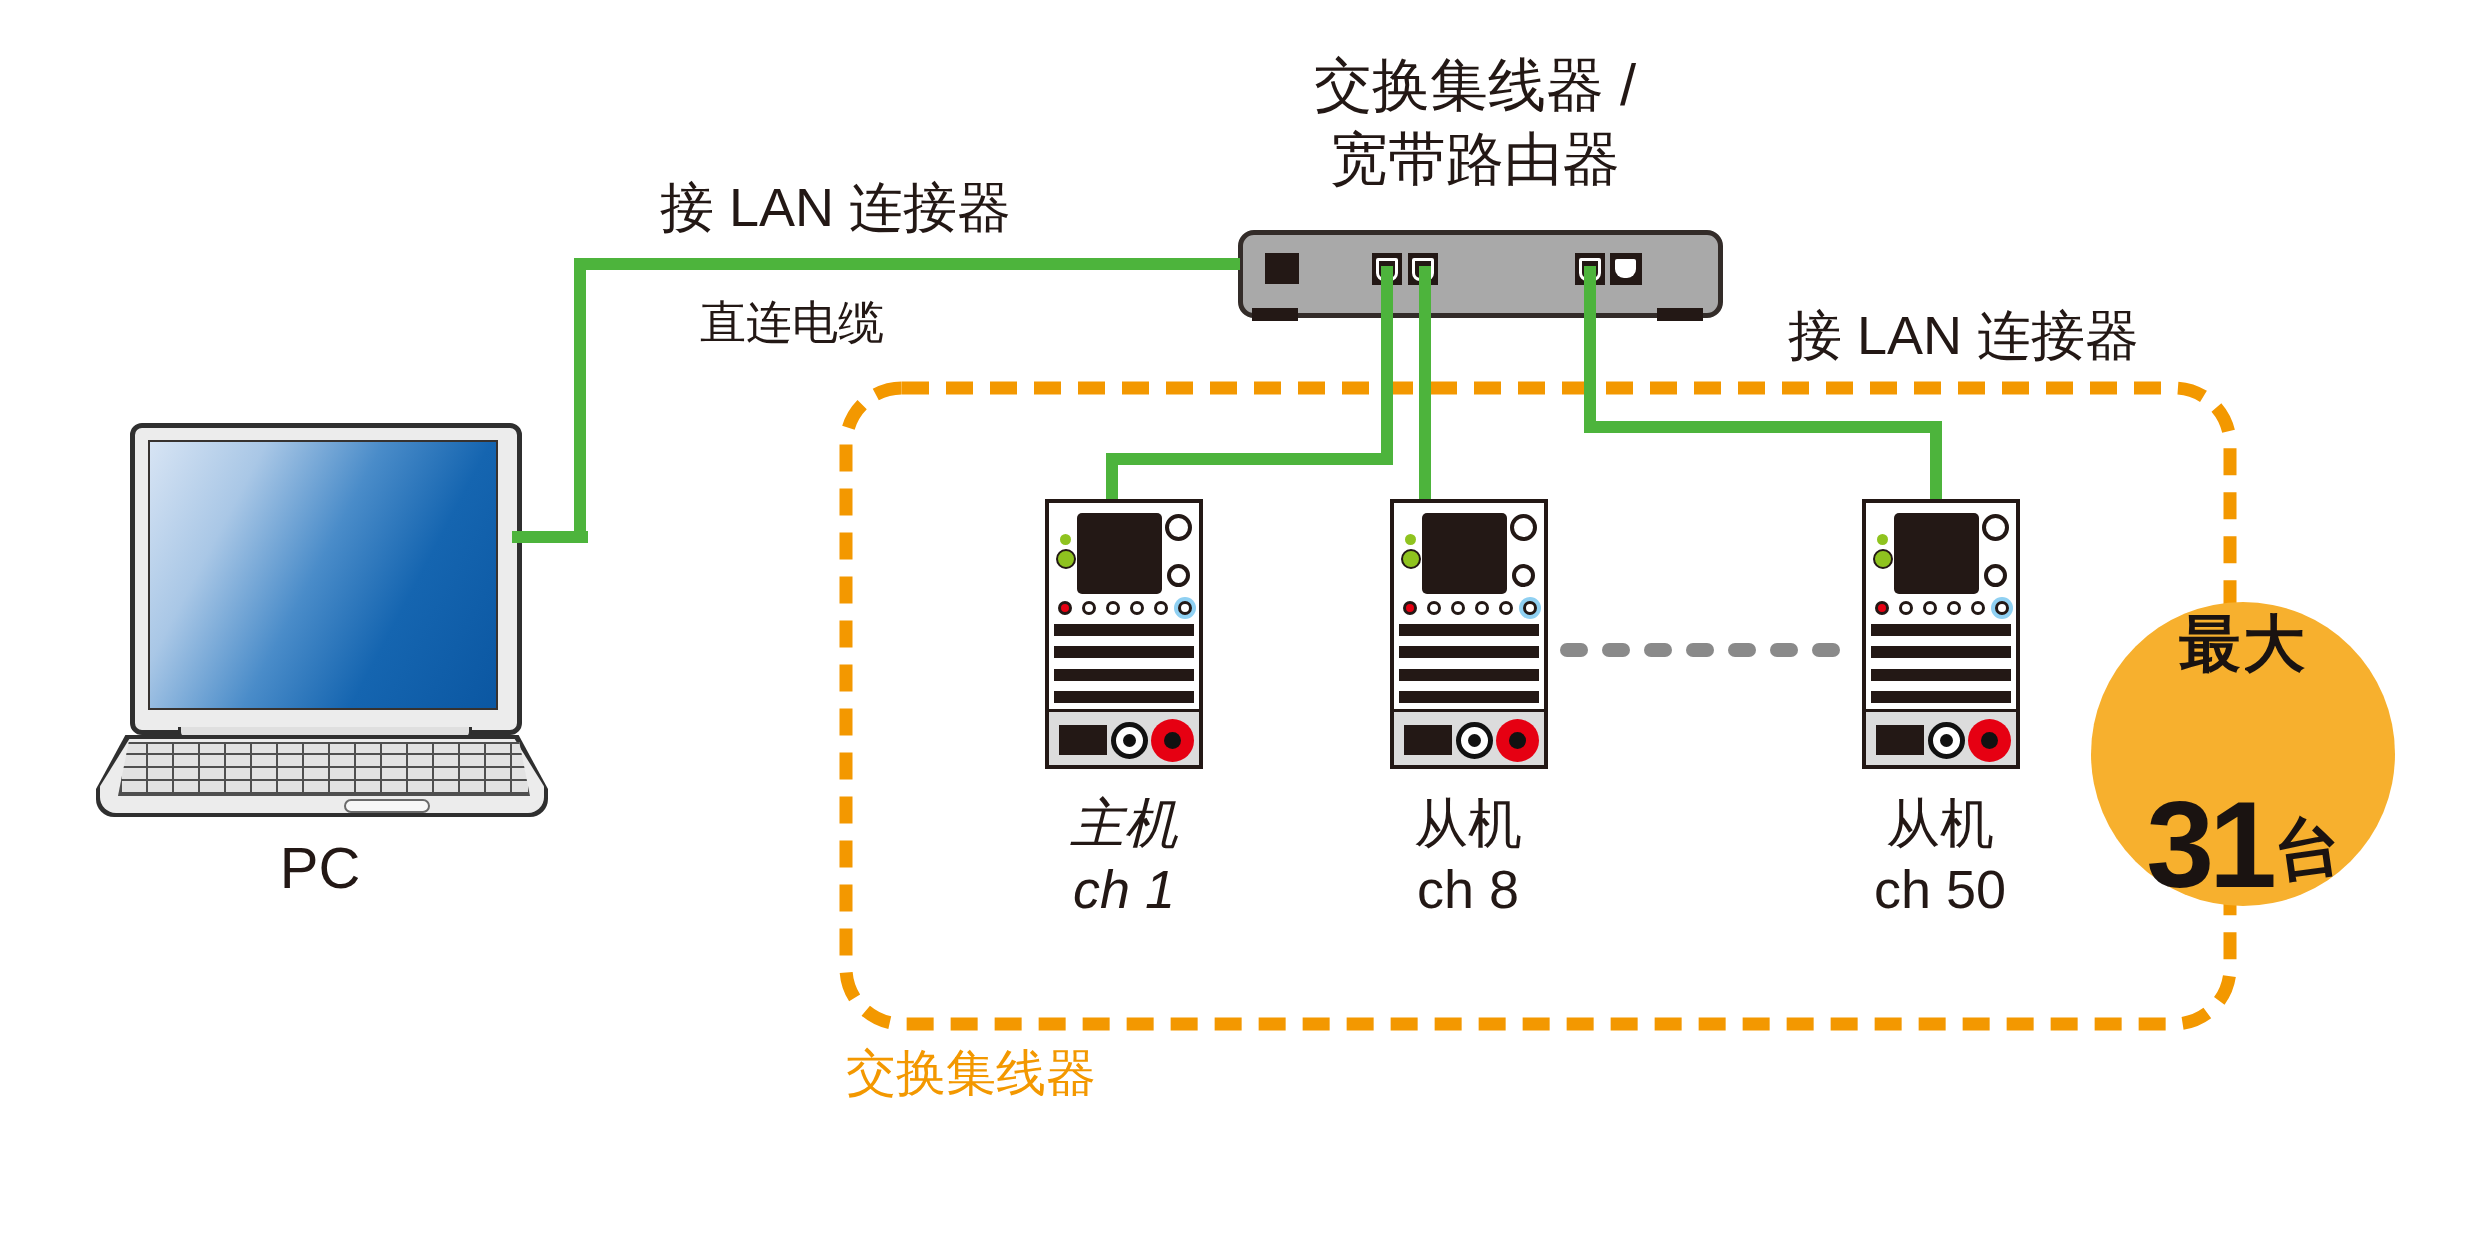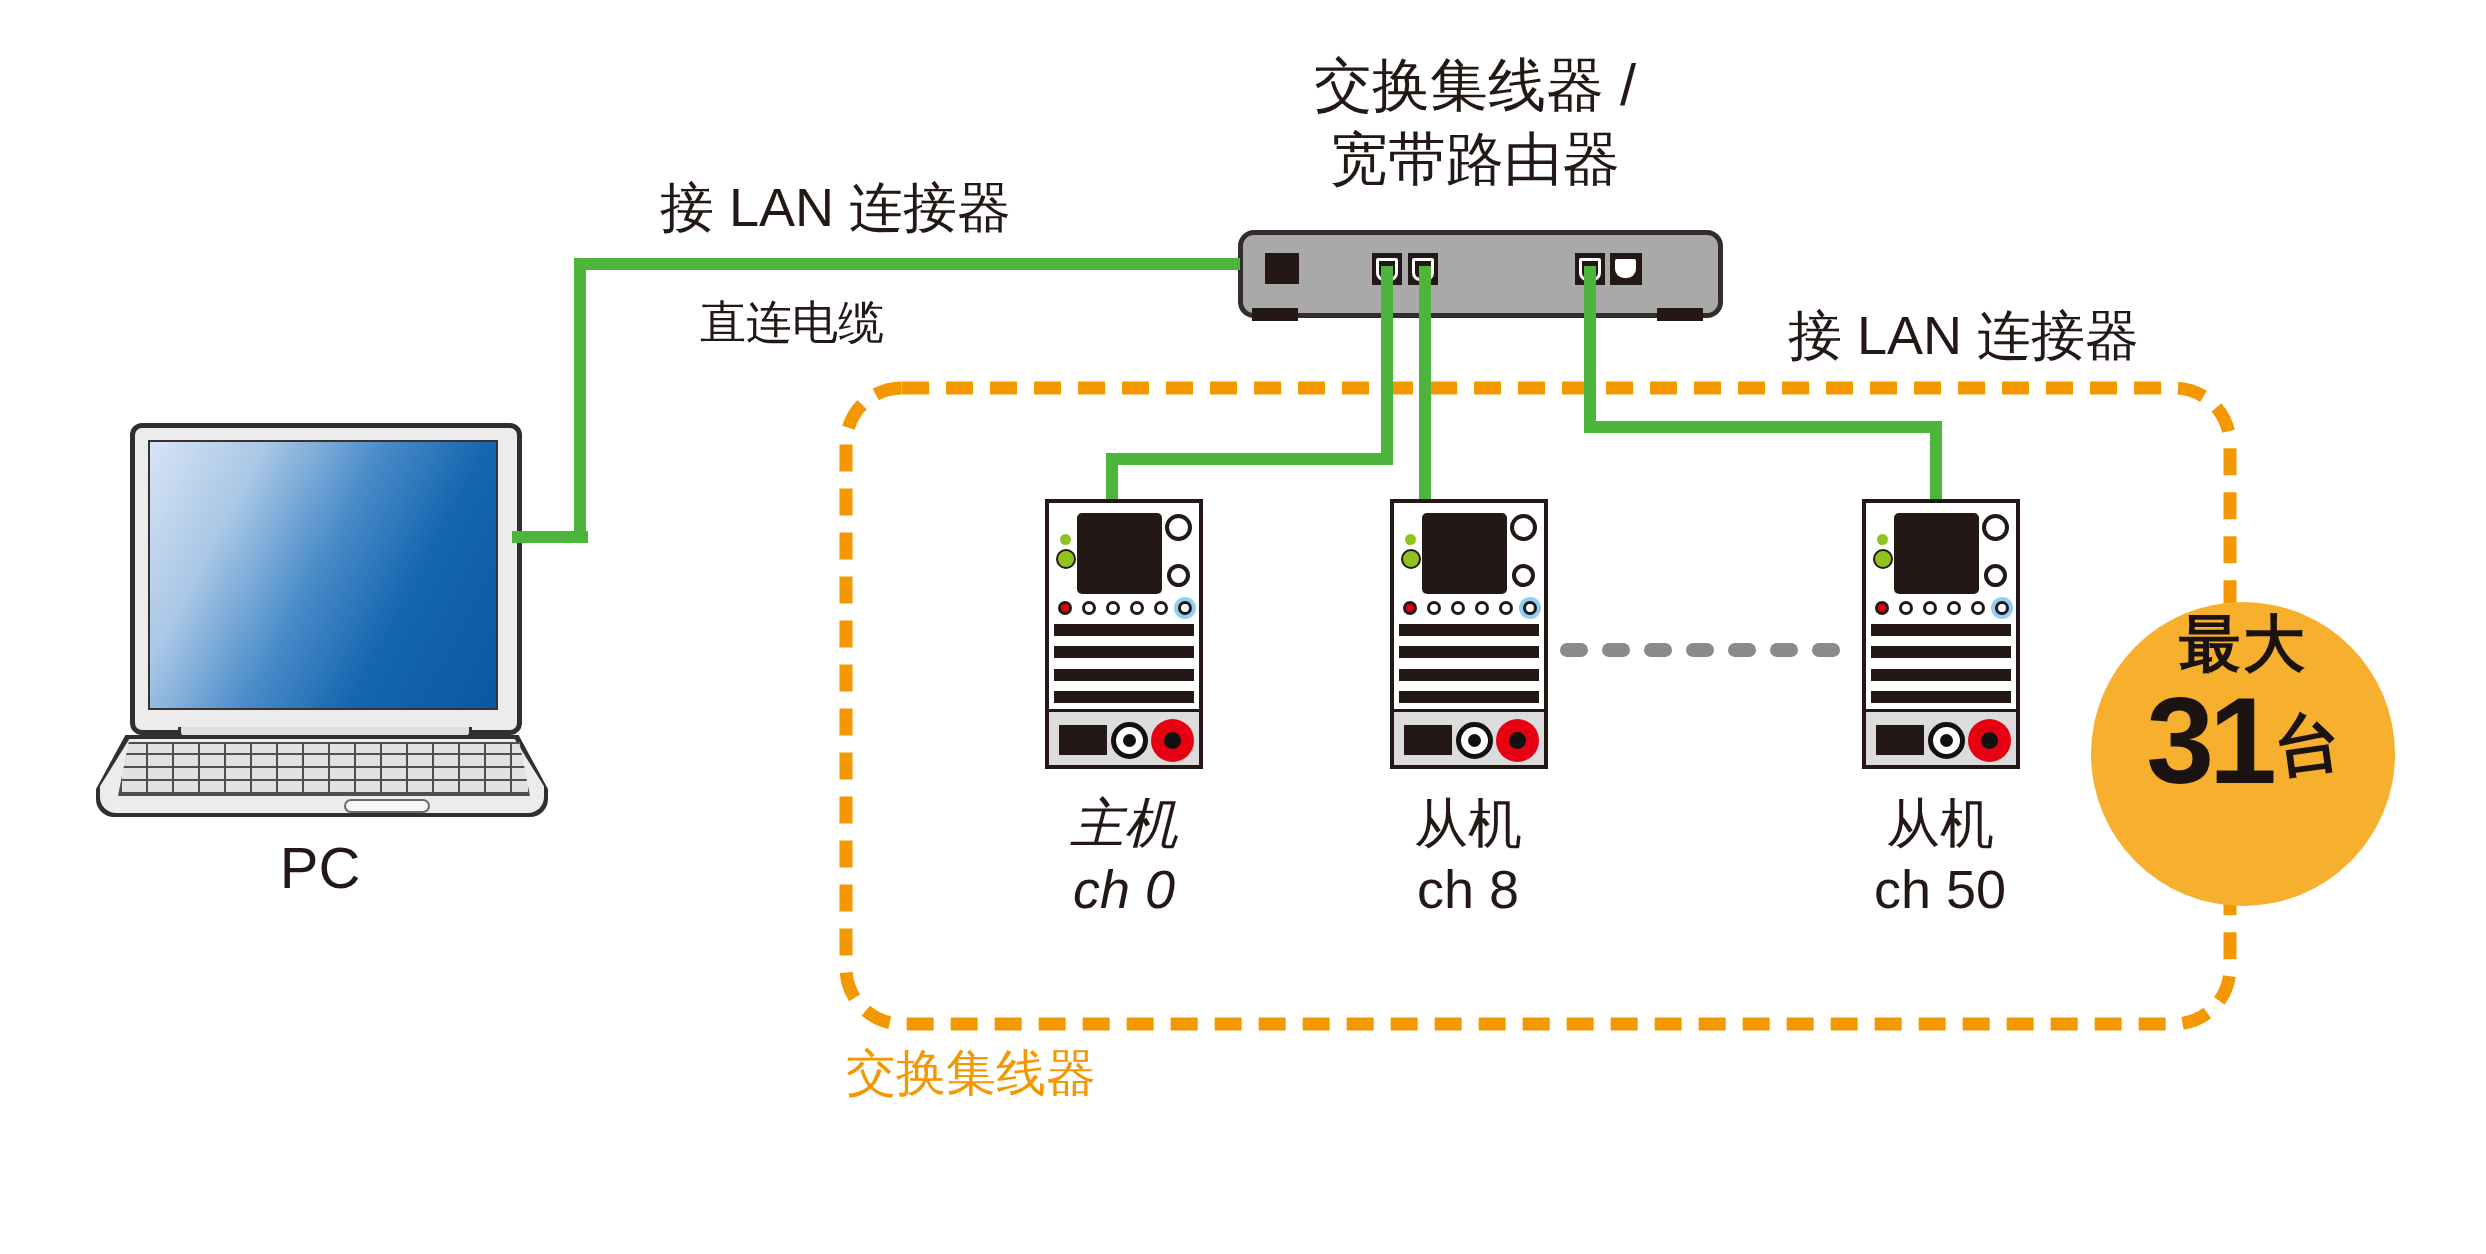--- a/index.html
+++ b/index.html
@@ -68,21 +68,21 @@
   .lab-straight{left:700px;top:292px;font-size:46px;}
   .switch-title{left:1255px;top:48px;width:440px;text-align:center;font-size:58px;line-height:74px;z-index:3;}
   .lab-lan-right{left:1788px;top:300px;font-size:54px;z-index:3;}
   .lab-pc{left:220px;top:834px;width:200px;text-align:center;font-size:58px;}
   .dev-label{position:absolute;top:790px;width:260px;text-align:center;font-size:54px;line-height:66px;z-index:8;}
   .series-label{left:1180px;top:964px;width:570px;text-align:center;font-size:68px;background:#fff;padding:8px 0;z-index:9;}
   .workgroup{left:846px;top:1040px;font-size:50px;line-height:66px;color:var(--dash-orange,#F39800);z-index:9;}
 
   
   .badge{left:2091px;top:602px;width:304px;height:304px;border-radius:50%;background:var(--badge-orange,#F7B02E);
-    z-index:10;display:flex;flex-direction:column;align-items:center;justify-content:flex-start;color:#1A1311;}
+    z-index:10;display:flex;flex-direction:column;align-items:center;justify-content:space-between;color:#1A1311;}
   .badge .l1{font-size:62px;font-weight:800;letter-spacing:2px;}
   .badge .l2{display:flex;align-items:center;margin-top:-6px;}
   .badge .num{font-size:122px;font-weight:800;letter-spacing:-5px;line-height:1;}
   .badge .unit{font-size:66px;font-weight:800;display:inline-block;transform:rotate(-8deg) translateY(4px);margin-left:2px;}
 </style>
 </head>
 <body>
 
 <div id="canvas">
 
@@ -224,21 +224,21 @@
       <span></span>
       <span></span>
       <span></span>
       <span></span>
       <span></span>
       <span></span>
   </div>
 
   <div class="dev-label" style="left:994px;font-style:italic;">
     <div>主机</div>
-    <div>ch 0</div>
+    <div>ch 1</div>
   </div>
   <div class="dev-label" style="left:1338px;">
     <div>从机</div>
     <div>ch 8</div>
   </div>
   <div class="dev-label" style="left:1810px;">
     <div>从机</div>
     <div>ch 50</div>
   </div>
 

